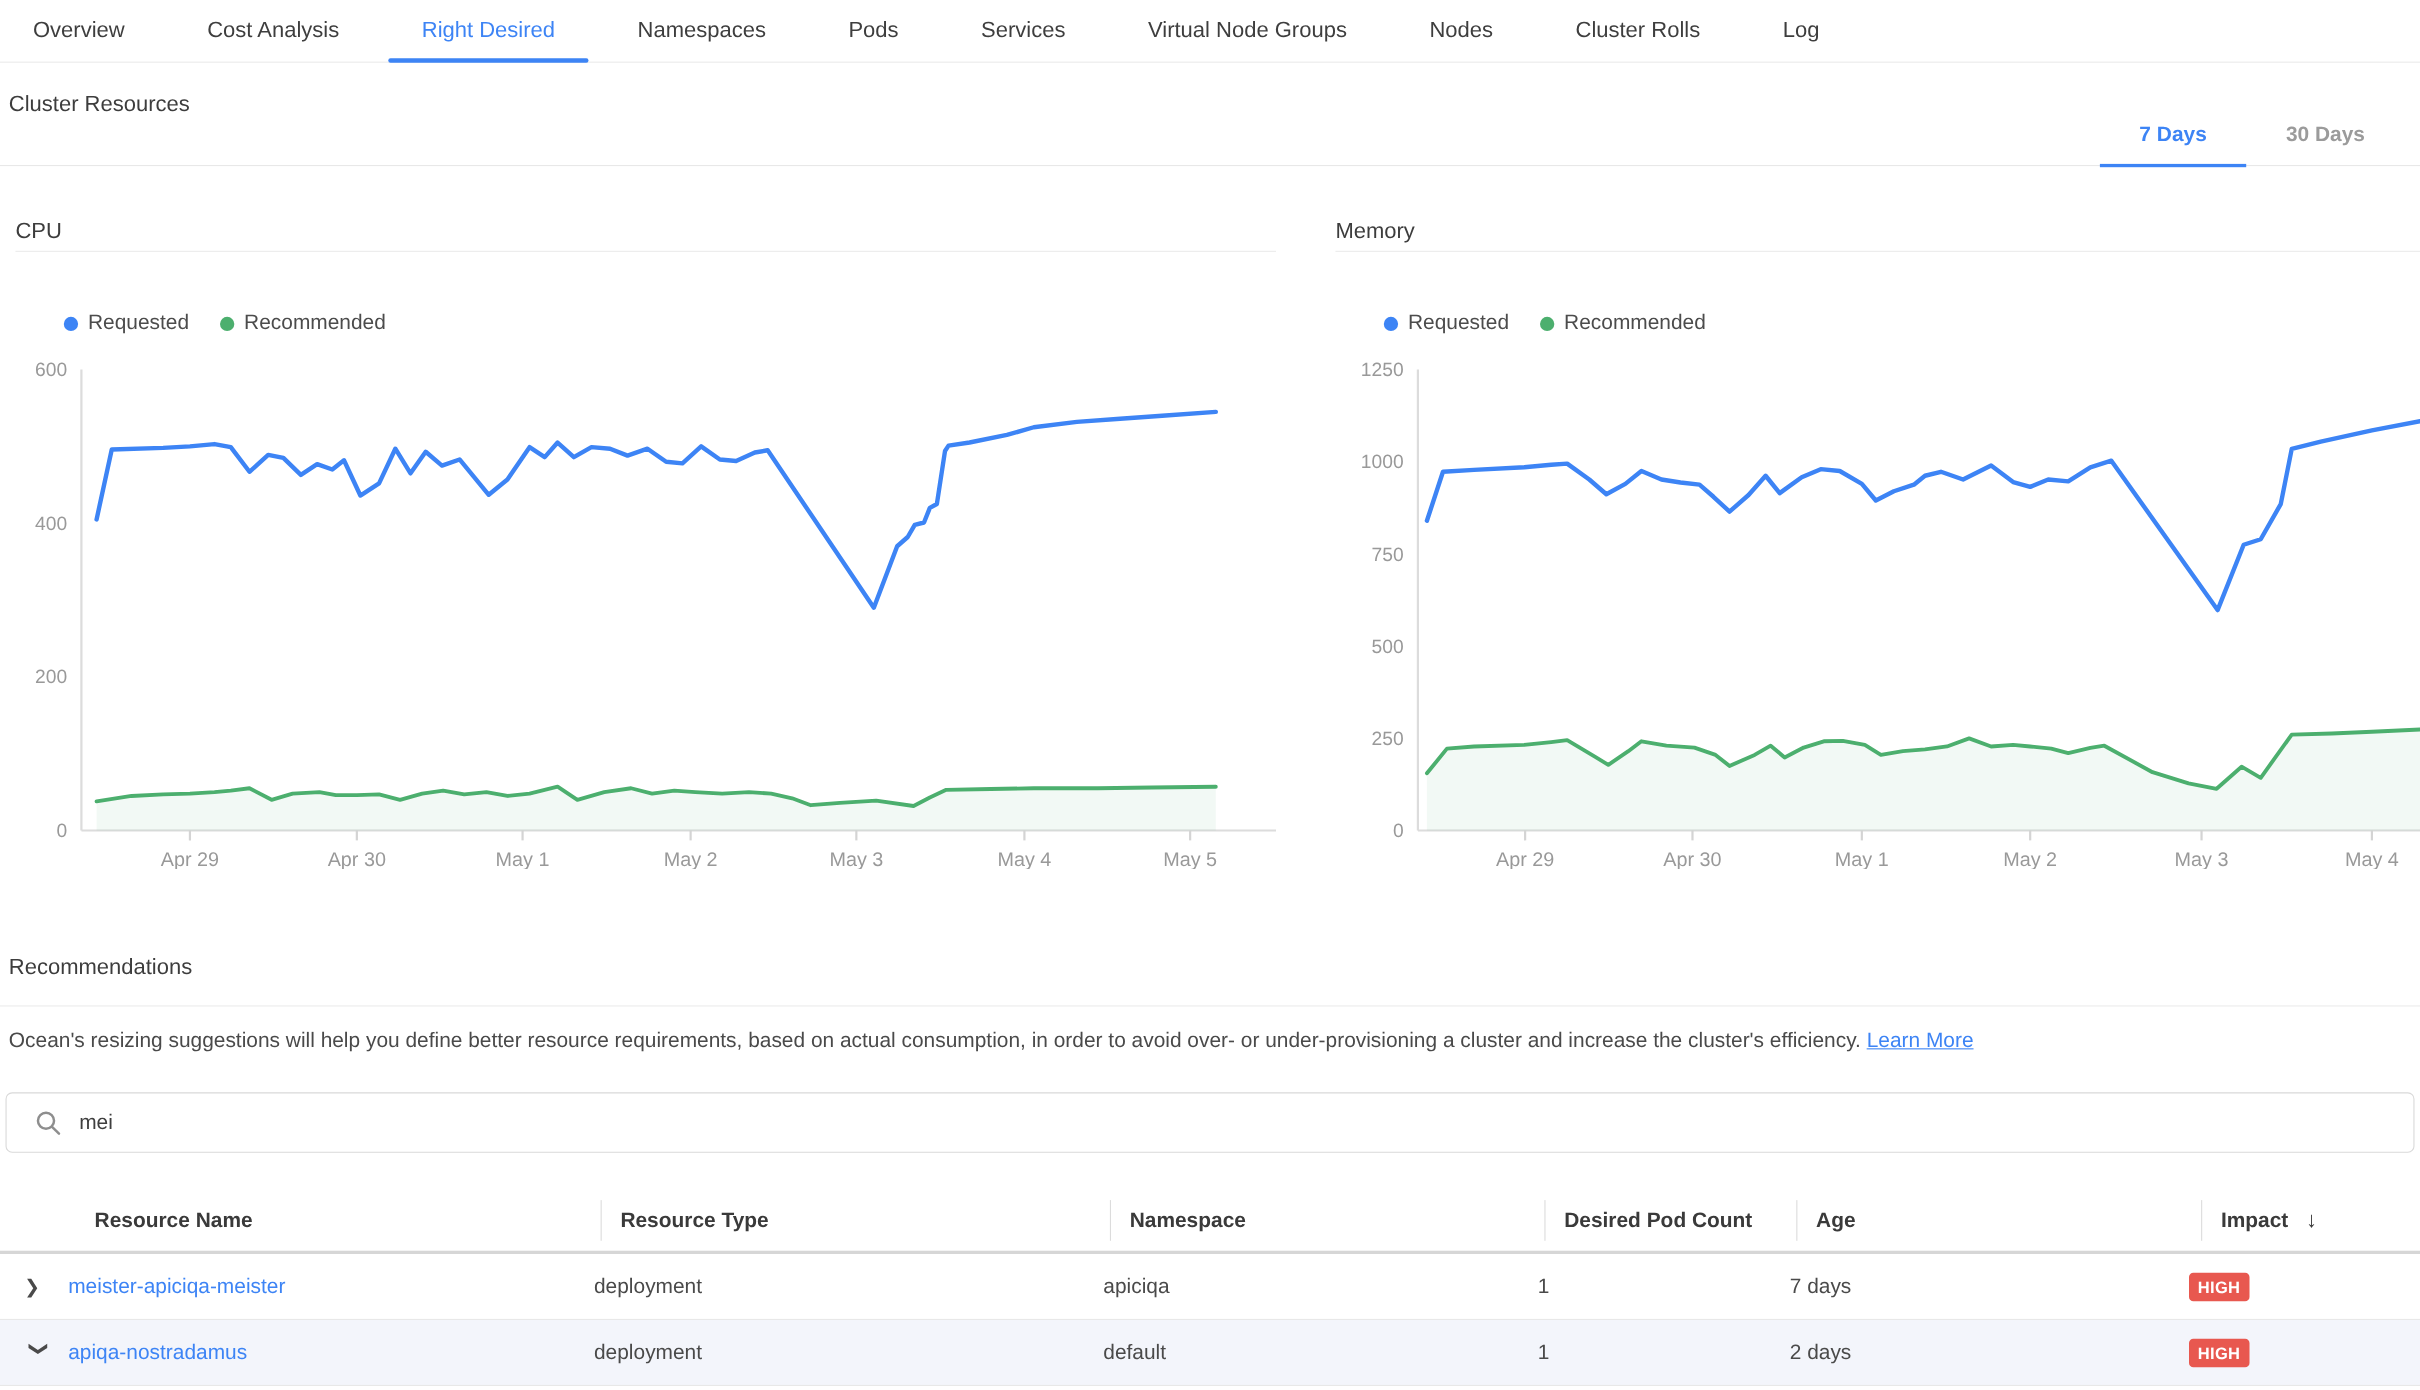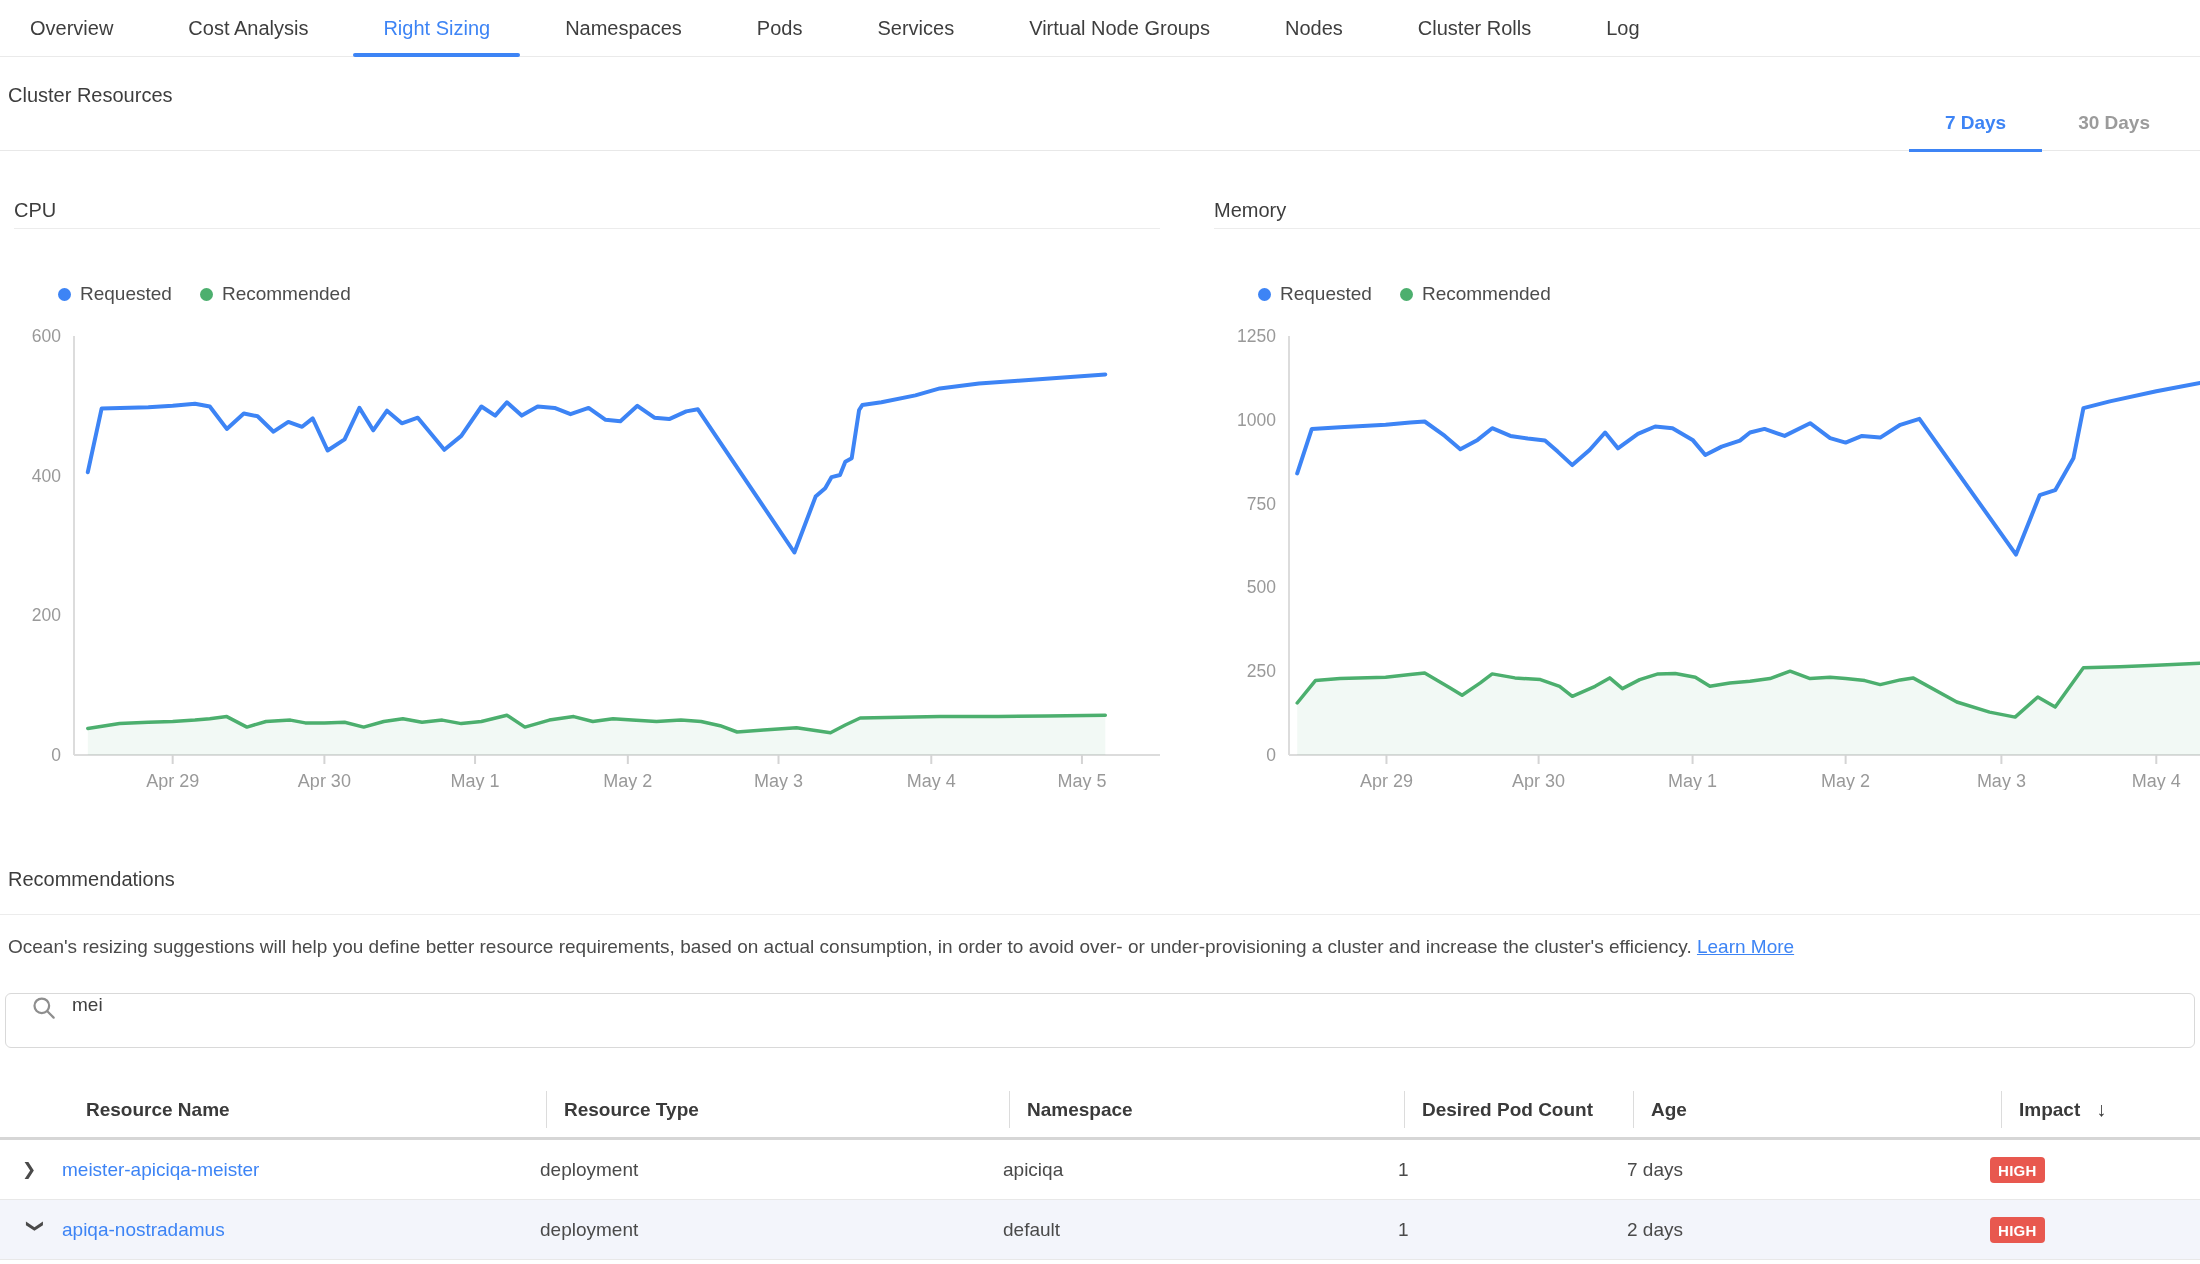--- a/index.html
+++ b/index.html
@@ -35,21 +35,21 @@
   .chart-svg svg{display:block;}
   .chart-svg text{font-family:"Liberation Sans",sans-serif;}
 
   
   .reco{position:absolute;top:868px;left:0;right:0;}
   .reco h2{margin:0;padding-left:8px;font-size:20px;font-weight:400;color:#3d3d3d;}
   .reco .divider{margin-top:23px;border-top:1px solid #ececec;}
   .reco p{margin:21px 0 0 8px;font-size:19px;line-height:22px;color:#4a4a4a;}
   .learn-more{color:#3d84f5;text-decoration:underline;cursor:pointer;}
 
-  .searchbox{margin:35px 5px 0 5px;height:55px;border:1px solid #d9d9d9;border-radius:6px;display:flex;align-items:flex-start;padding-left:24px;gap:15px;background:#fff;}
+  .searchbox{margin:35px 5px 0 5px;height:55px;border:1px solid #d9d9d9;border-radius:6px;display:flex;align-items:center;padding-left:24px;gap:15px;background:#fff;}
   .searchbox svg{flex:none;}
   .searchbox input{border:none;outline:none;font-size:19px;color:#3f3f3f;flex:1;font-family:inherit;background:transparent;padding:0;}
 
   
   .rtable{margin-top:34px;}
   .thead{display:grid;grid-template-columns:522px 463px 395px 229px 368px 223px;height:58px;border-bottom:3px solid #d6d6d6;padding-left:24px;}
   .th{position:relative;display:flex;align-items:center;font-weight:700;font-size:19px;color:#3a3a3a;padding-left:18px;white-space:nowrap;}
   .th:first-child{padding-left:62px;}
   .th .vdiv{position:absolute;left:0;top:9px;bottom:9px;width:1px;background:#dcdcdc;}
   .sort{margin-left:16px;font-size:20px;color:#3a3a3a;cursor:pointer;font-weight:400;}
@@ -64,21 +64,21 @@
   .impact-cell{padding-left:13px;}
 </style>
 </head>
 <body>
 
 <div class="page">
 
   <nav class="tabbar">
       <div class="tab">Overview</div>
       <div class="tab">Cost Analysis</div>
-      <div class="tab active">Right Sizing</div>
+      <div class="tab active">Right Desired</div>
       <div class="tab">Namespaces</div>
       <div class="tab">Pods</div>
       <div class="tab">Services</div>
       <div class="tab">Virtual Node Groups</div>
       <div class="tab">Nodes</div>
       <div class="tab">Cluster Rolls</div>
       <div class="tab">Log</div>
     </nav>
 
   <header class="cr-head">

